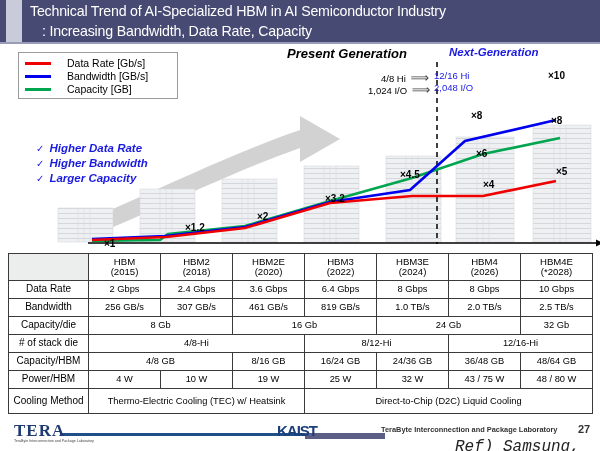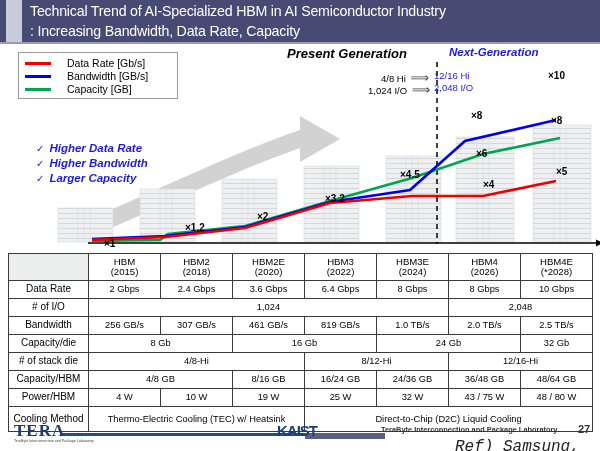--- a/index.html
+++ b/index.html
@@ -6,21 +6,21 @@
   body{width:600px;height:451px;position:relative;overflow:hidden;
        font-family:"Liberation Sans",sans-serif;color:#000;}
 
   
   #title-bar{position:absolute;left:0;top:0;width:600px;height:42px;
      background:#474a72;}
   #title-accent{position:absolute;left:6px;top:0;width:16px;height:42px;
      background:#c9cada;}
   #title-text{position:absolute;left:30px;top:1px;width:560px;color:#fff;
      font-size:14.2px;line-height:20px;letter-spacing:-.2px;}
-  #title-line2{letter-spacing:-.2px;}
+  #title-line2{letter-spacing:-.2px;margin-left:12px;}
   #title-underline{position:absolute;left:0;top:42px;width:600px;height:2px;
      background:#9a9cba;}
 
   
   #chart{position:absolute;left:0;top:44px;width:600px;height:208px;}
 
   #legend{position:absolute;left:18px;top:8px;width:160px;height:47px;
      border:1px solid #9a9a9a;background:#fff;box-sizing:border-box;
      padding:4px 0 0 6px;}
   .lg-row{height:13px;display:flex;align-items:center;}
@@ -258,25 +258,20 @@
         <td class="rowlabel">Data Rate</td>
         <td>2 Gbps</td>
         <td>2.4 Gbps</td>
         <td>3.6 Gbps</td>
         <td>6.4 Gbps</td>
         <td>8 Gbps</td>
         <td>8 Gbps</td>
         <td>10 Gbps</td>
       </tr>
       <tr>
-        <td class="rowlabel"># of I/O</td>
-        <td colspan="5">1,024</td>
-        <td colspan="2">2,048</td>
-      </tr>
-      <tr>
         <td class="rowlabel">Bandwidth</td>
         <td>256 GB/s</td>
         <td>307 GB/s</td>
         <td>461 GB/s</td>
         <td>819 GB/s</td>
         <td>1.0 TB/s</td>
         <td>2.0 TB/s</td>
         <td>2.5 TB/s</td>
       </tr>
       <tr>

